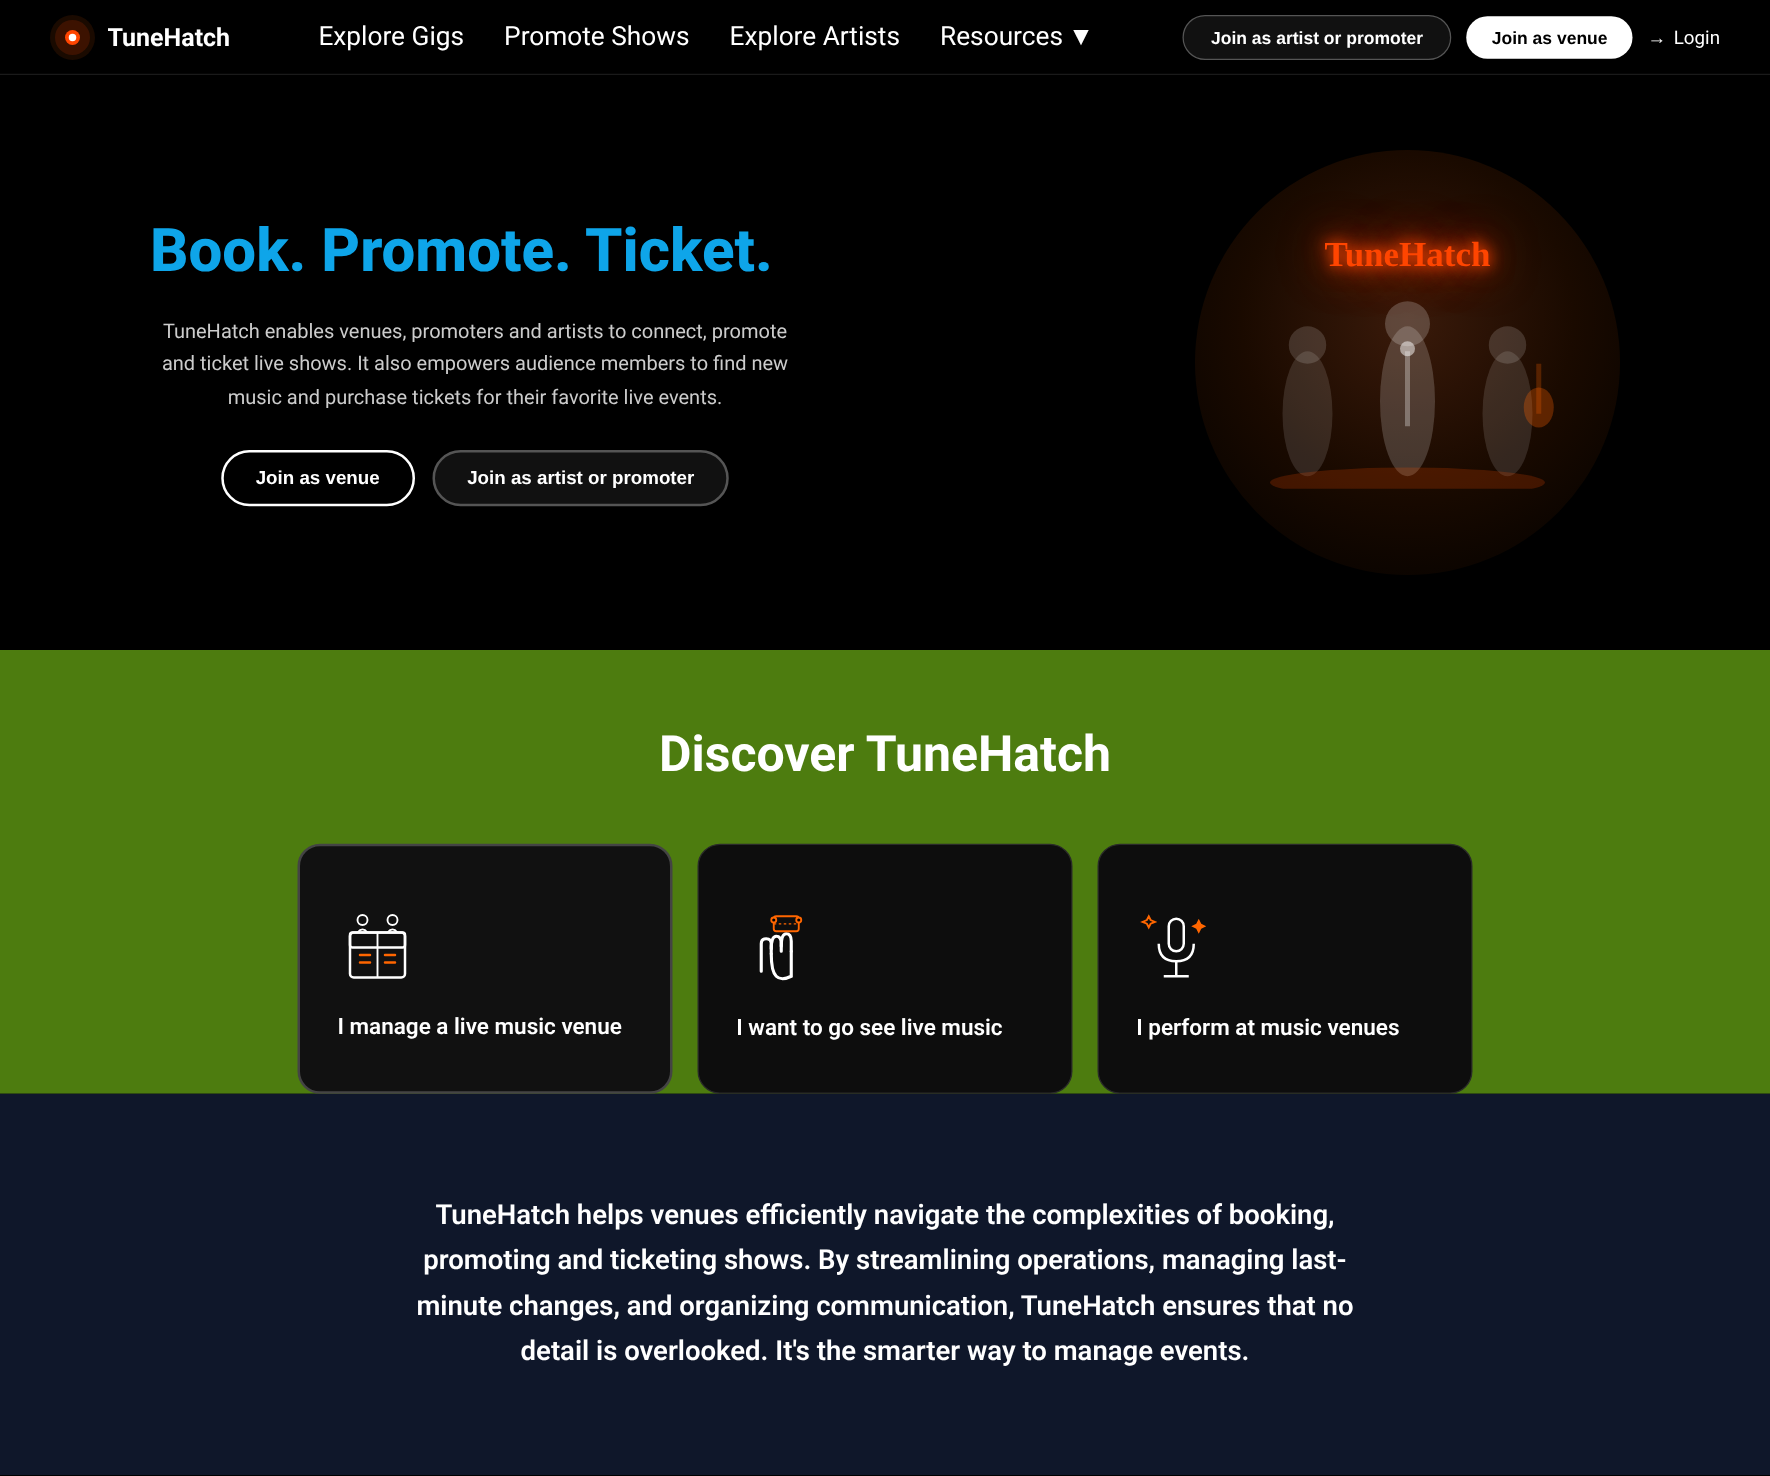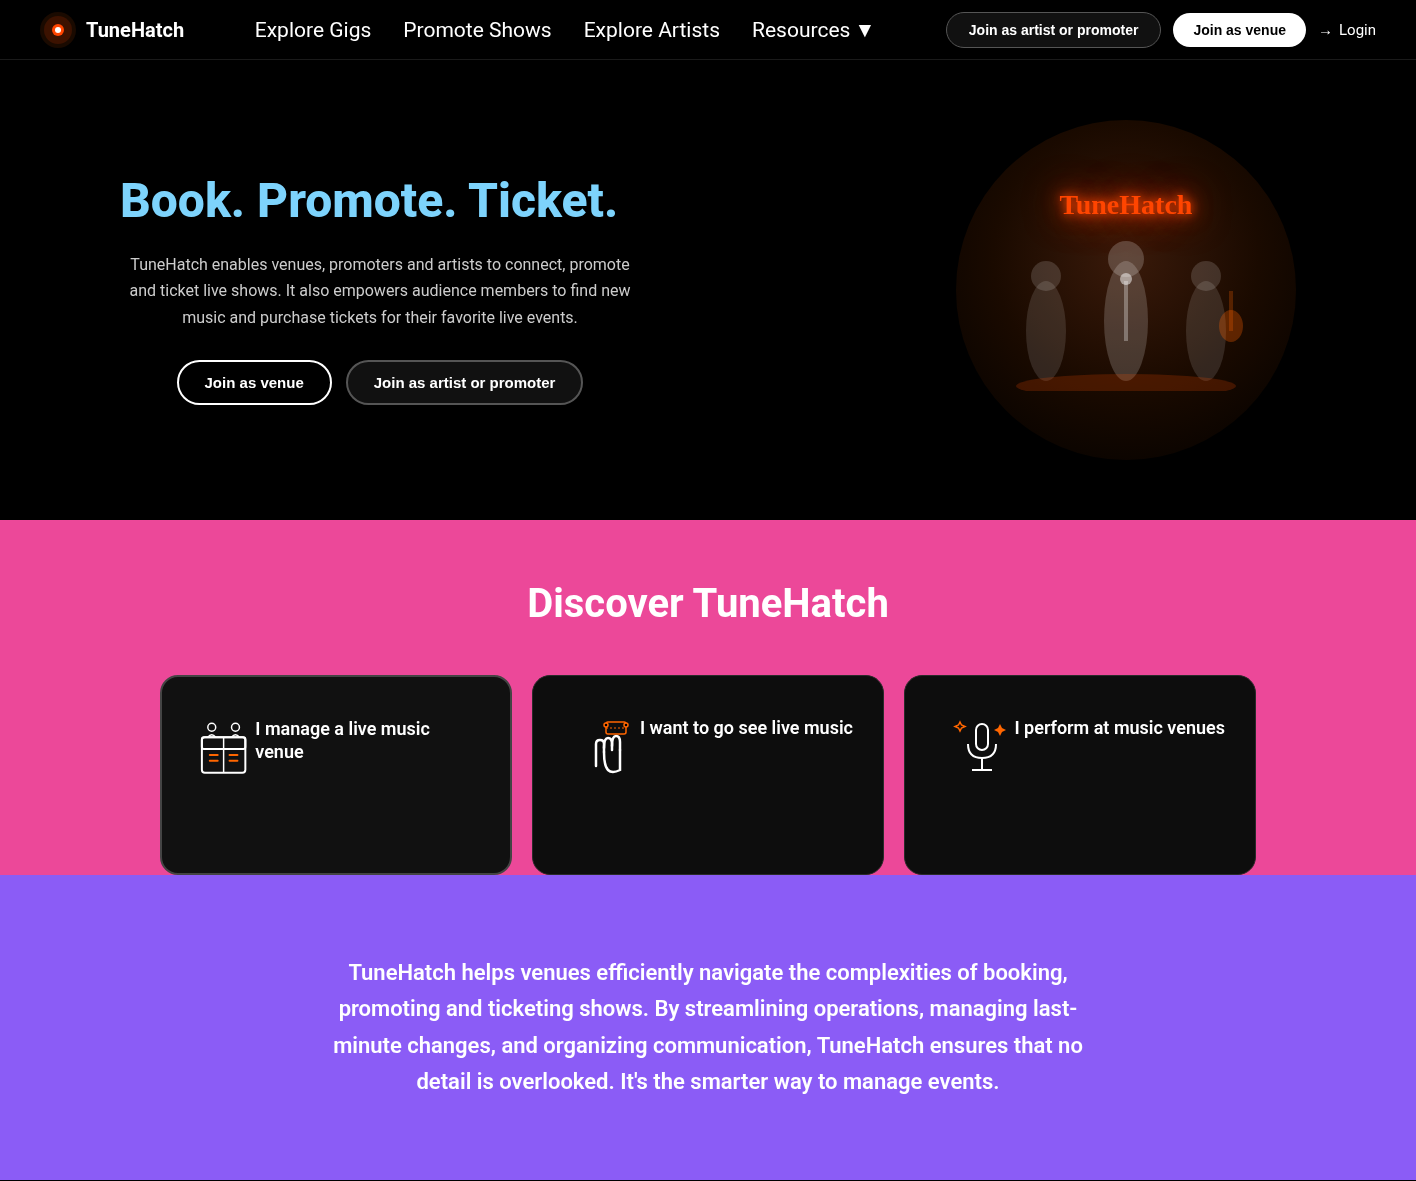--- a/index.html
+++ b/index.html
@@ -112,21 +112,21 @@
       min-height: 420px;
     }
 
     .hero-left {
       max-width: 520px;
     }
 
     .hero-title {
       font-size: 48px;
       font-weight: 800;
-      color: #7dd3fc;
+      color: #0ea5e9;
       margin-bottom: 24px;
       line-height: 1.1;
     }
 
     .hero-desc {
       font-size: 16px;
       color: #ccc;
       line-height: 1.65;
       text-align: center;
       margin-bottom: 29px;
@@ -187,21 +187,21 @@
       font-size: 28px;
       font-weight: 800;
       color: #ff4500;
       text-shadow: 0 0 10px #ff4500, 0 0 20px #ff4500, 0 0 40px #ff4500;
       font-family: cursive;
       margin-bottom: 10px;
     }
 
     
     .discover-section {
-      background: #ec4899;
+      background: #4d7c0f;
       padding: 60px 80px 0 80px;
       text-align: center;
     }
 
     .discover-title {
       font-size: 40px;
       font-weight: 700;
       color: #fff;
       margin-bottom: 48px;
     }
@@ -209,25 +209,25 @@
     .cards-row {
       display: flex;
       gap: 20px;
       justify-content: center;
     }
 
     .card {
       background: #0d0d0d;
       border: 1px solid #2a2a2a;
       border-radius: 18px;
-      width: 352px;
+      width: 300px;
       min-height: 200px;
       padding: 40px 30px 40px 30px;
       display: flex;
-      flex-direction: row;
+      flex-direction: column;
       align-items: flex-start;
       justify-content: flex-end;
       cursor: pointer;
       position: relative;
     }
 
     .card.active {
       border: 2px solid #444;
       background: #111;
     }
@@ -235,21 +235,21 @@
     .card-label {
       font-size: 18px;
       font-weight: 600;
       color: #fff;
       text-align: left;
       line-height: 1.3;
     }
 
     
     .bottom-section {
-      background: #8b5cf6;
+      background: #0f172a;
       padding: 80px 160px;
       text-align: center;
     }
 
     .bottom-text {
       font-size: 22px;
       font-weight: 600;
       color: #fff;
       line-height: 1.65;
       max-width: 800px;

